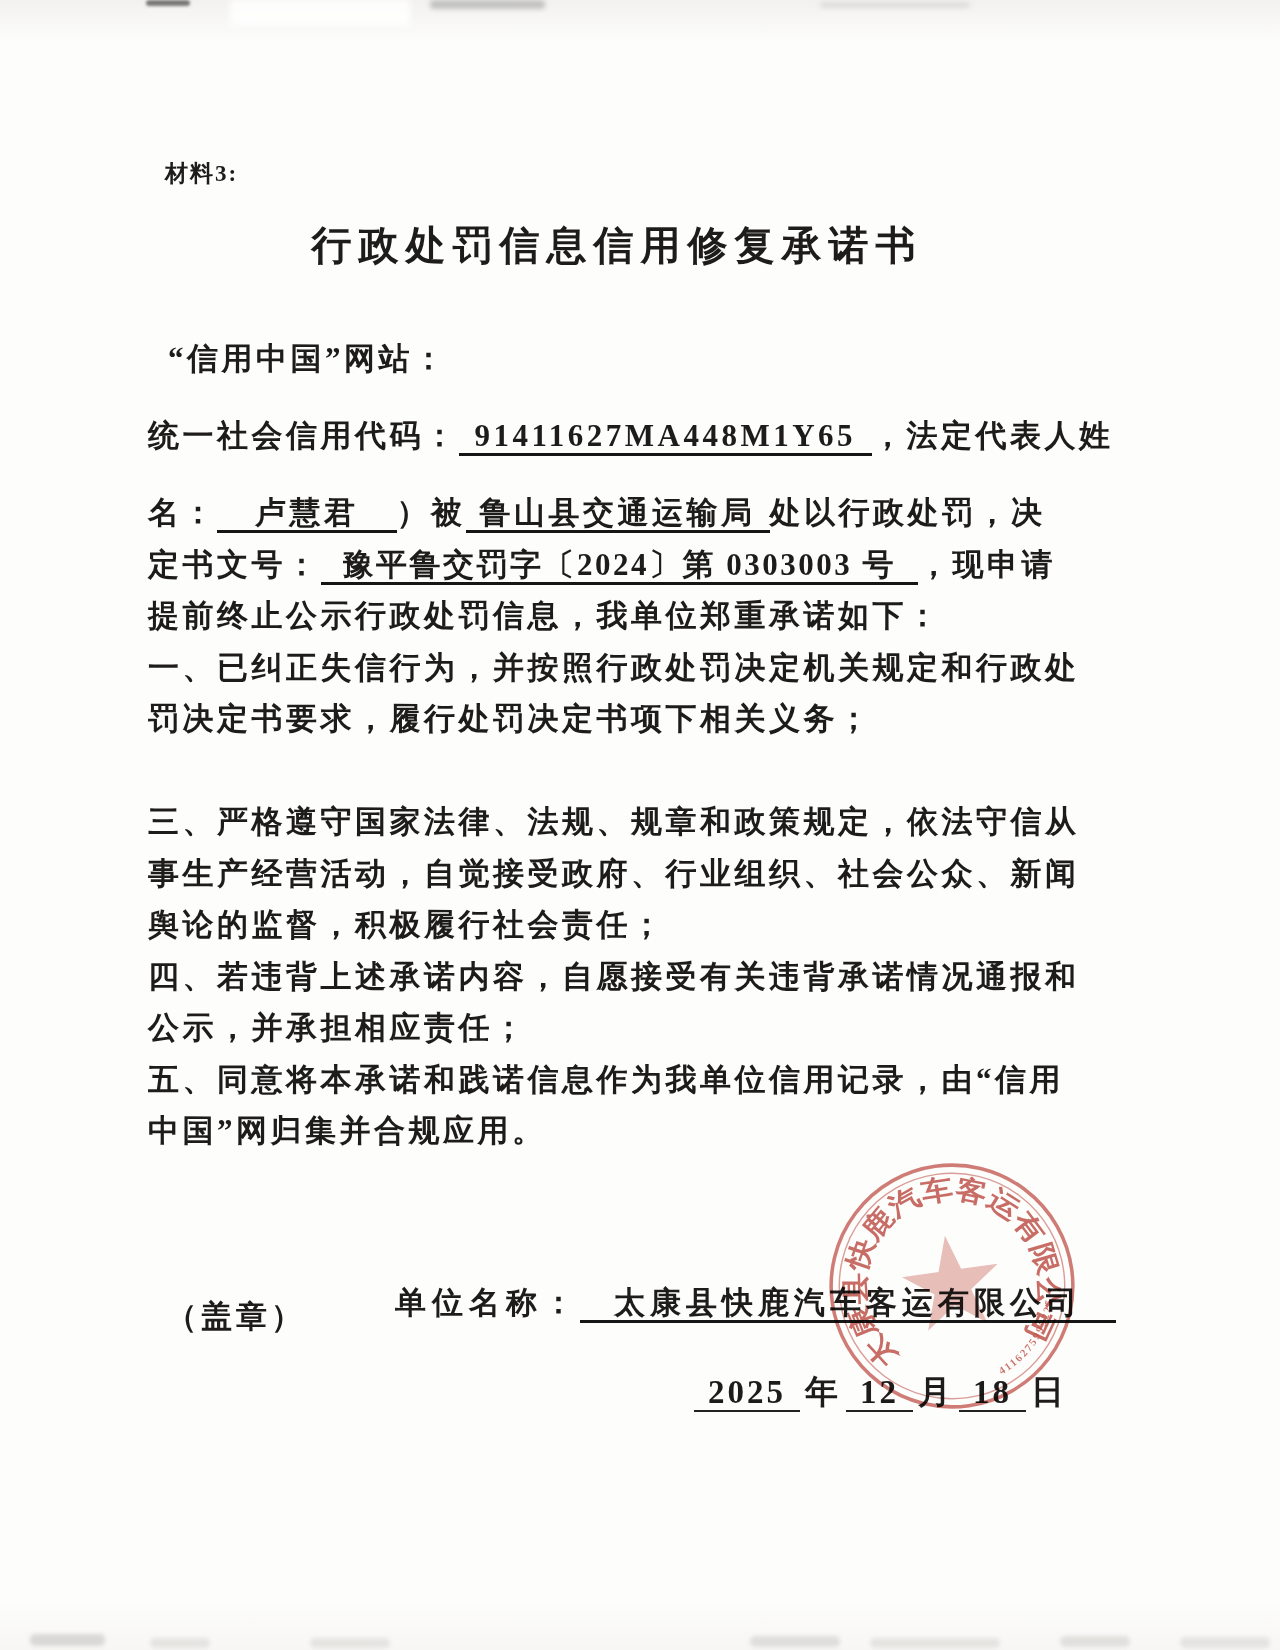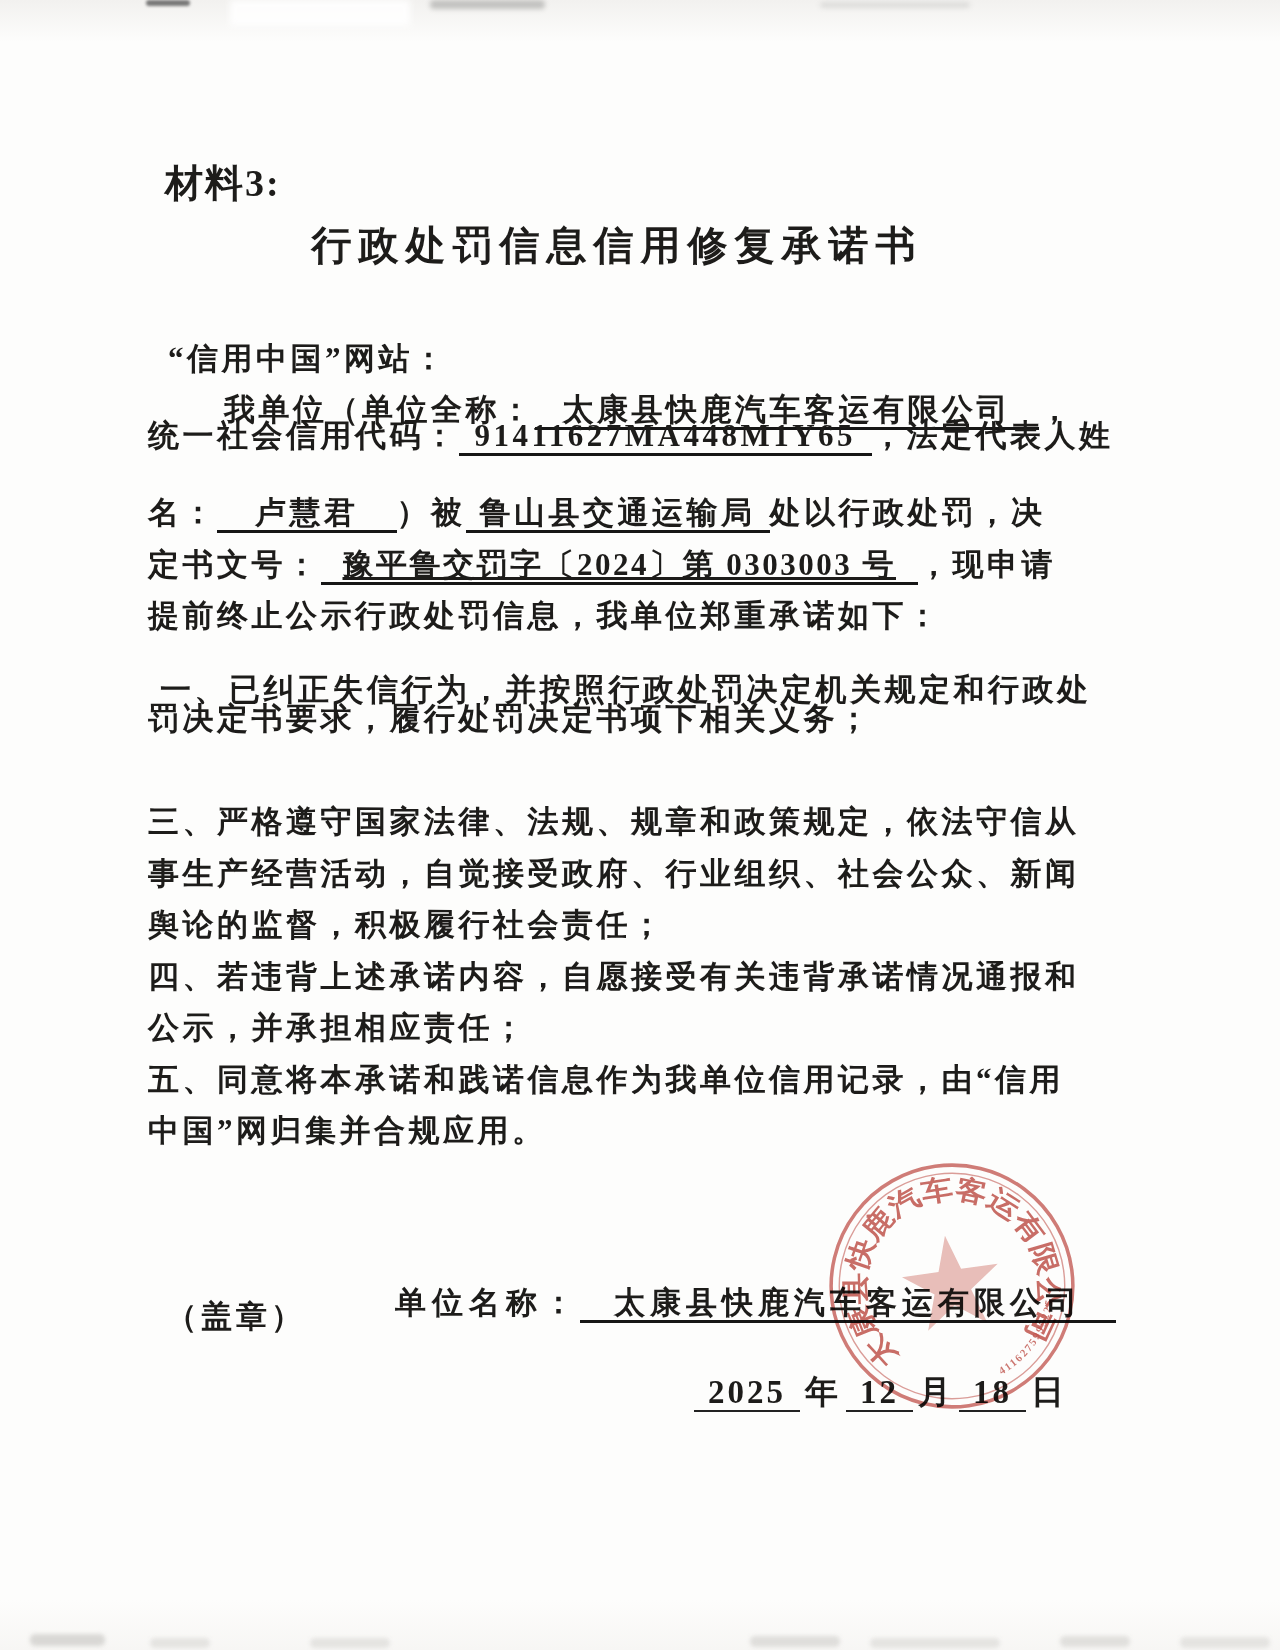--- a/index.html
+++ b/index.html
@@ -16,54 +16,54 @@
   .page{position:absolute;inset:0;background:linear-gradient(180deg,#f2f1ef 0px,#fdfdfc 42px,#fdfdfc 1600px,#f7f6f4 1650px);}
   
   .artifact{position:absolute;pointer-events:none;}
   .smudge-dark{background:#4f4f4f;border-radius:3px;filter:blur(1.5px);opacity:.75;}
   .smudge-gray{background:#9a9a98;border-radius:4px;filter:blur(2.5px);opacity:.55;}
   .smudge-faint{background:#e0dfdc;border-radius:5px;filter:blur(2px);opacity:.8;}
   .top-notch{background:#fff;filter:blur(3px);opacity:.9;}
 
   .material-label{
     position:absolute;left:165px;top:158px;
-    font-size:38px;font-weight:700;letter-spacing:2px;
+    font-size:23px;font-weight:700;letter-spacing:2px;
   }
   .doc-title{
     position:absolute;left:0;top:218px;width:1234px;text-align:center;
     font-size:40px;font-weight:700;letter-spacing:7px;
   }
   .line{
     position:absolute;left:148px;width:960px;height:46px;
     font-size:31px;font-weight:600;letter-spacing:3.5px;white-space:nowrap;
   }
   .line .blank{
     border-bottom:3px solid #161616;
     padding:0 16px;
   }
   .l0{left:168px;top:338px;}
   .l1{top:389px;padding-left:76px;}
   .l2{top:415px;}
   .l3{top:492px;}
   .l4{top:544px;}
   .l5{top:595px;}
-  .l6{top:669px;margin-left:12px;}
+  .l6{top:647px;}
   .l7{top:698px;}
   .l8{top:750px;}
   .l9{top:801px;}
   .l10{top:853px;}
   .l11{top:904px;}
   .l12{top:956px;}
   .l13{top:1007px;}
   .l14{top:1059px;}
   .l15{top:1110px;}
   .l1 span.blank{padding:0 28px;}
   .l3 span:nth-child(2){padding:0 38px;}
   .l3 span:nth-child(4){padding:0 14px;}
-  .l4 span.blank{padding:0 22px;letter-spacing:2.5px;text-decoration:underline;}
+  .l4 span.blank{padding:0 22px;letter-spacing:2.5px;}
 
   .unit-line{
     position:absolute;left:395px;top:1238px;white-space:nowrap;
     font-size:31px;font-weight:600;letter-spacing:6px;margin-top:44px;
   }
   .unit-line .u-blank{
     border-bottom:3px solid #161616;padding:0 34px;letter-spacing:5px;
   }
   .seal-note{
     position:absolute;left:166px;top:1296px;
@@ -100,21 +100,20 @@
   <div class="artifact smudge-faint" style="left:310px;top:1638px;width:80px;height:10px;"></div>
   <div class="artifact smudge-faint" style="left:750px;top:1636px;width:90px;height:11px;background:#d9d8d5;"></div>
   <div class="artifact smudge-faint" style="left:870px;top:1638px;width:130px;height:10px;"></div>
   <div class="artifact smudge-faint" style="left:1060px;top:1636px;width:70px;height:11px;background:#dbdad7;"></div>
   <div class="artifact smudge-faint" style="left:1180px;top:1637px;width:90px;height:11px;"></div>
 
   <div class="material-label">材料3:</div>
   <div class="doc-title">行政处罚信息信用修复承诺书</div>
 
   <div class="line l0"><span>“信用中国”网站：</span></div>
-  <div class="line l1"><span>我单位（单位全称：</span><span class="blank">太康县快鹿汽车客运有限公司</span><span>，</span></div>
   <div class="line l2"><span>统一社会信用代码：</span><span class="blank">91411627MA448M1Y65</span><span>，法定代表人姓</span></div>
   <div class="line l3"><span>名：</span><span class="blank">卢慧君</span><span>）被</span><span class="blank">鲁山县交通运输局</span><span>处以行政处罚，决</span></div>
   <div class="line l4"><span>定书文号：</span><span class="blank">豫平鲁交罚字〔2024〕第 0303003 号</span><span>，现申请</span></div>
   <div class="line l5"><span>提前终止公示行政处罚信息，我单位郑重承诺如下：</span></div>
   <div class="line l6"><span>一、已纠正失信行为，并按照行政处罚决定机关规定和行政处</span></div>
   <div class="line l7"><span>罚决定书要求，履行处罚决定书项下相关义务；</span></div>
   <div class="line l9"><span>三、严格遵守国家法律、法规、规章和政策规定，依法守信从</span></div>
   <div class="line l10"><span>事生产经营活动，自觉接受政府、行业组织、社会公众、新闻</span></div>
   <div class="line l11"><span>舆论的监督，积极履行社会责任；</span></div>
   <div class="line l12"><span>四、若违背上述承诺内容，自愿接受有关违背承诺情况通报和</span></div>

